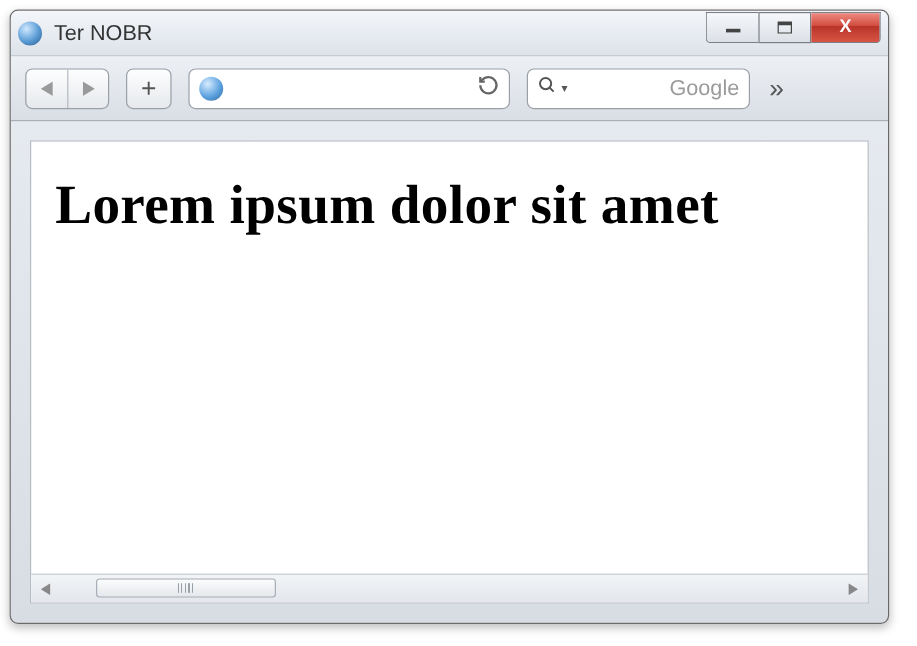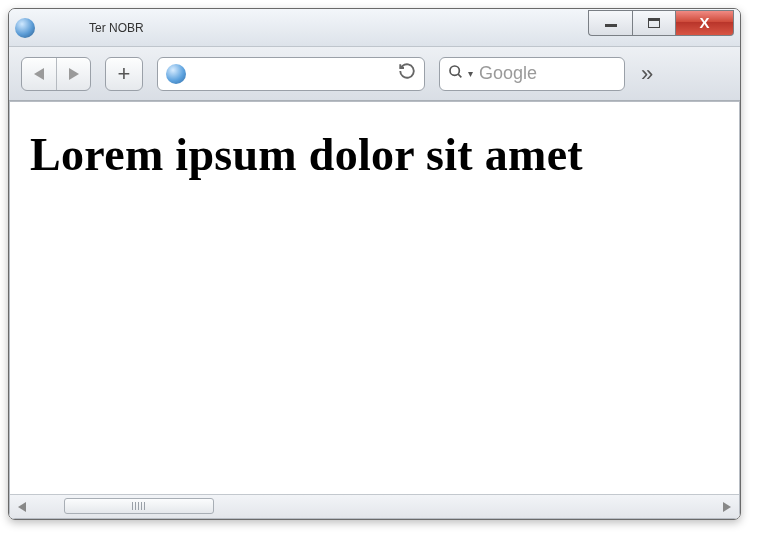--- a/index.html
+++ b/index.html
@@ -31,24 +31,23 @@
     padding: 0 6px;
     border-bottom: 1px solid #bfc5cc;
   }
   .app-icon {
     width: 20px; height: 20px;
     border-radius: 50%;
     background: radial-gradient(circle at 35% 30%, #cfe8ff, #5a9bd5 55%, #2a5a8a);
     margin-right: 10px;
   }
   .title-text {
-    font-size: 12px;
+    font-size: 18px;
     color: #333;
     flex: 1;
-    margin-left: 44px;
   }
   .win-controls {
     display: flex;
     gap: 0;
     height: 26px;
     margin-top: -10px;
   }
   .win-btn {
     width: 44px;
     height: 26px;
@@ -163,32 +162,33 @@
     color: #555;
     margin-left: -2px;
   }
   .search-input {
     border: none;
     outline: none;
     font-size: 18px;
     color: #c2410c;
     width: 100%;
     background: transparent;
+    text-align: right;
   }
   .search-input::placeholder { color: #9a9a9a; }
   .chevrons {
     font-size: 22px;
     color: #555;
     margin-left: 2px;
   }
 
   .content-wrap {
     flex: 1;
     border: 1px solid #b7bcc3;
-    margin: 0;
+    margin: 16px;
     background: #fff;
     overflow: hidden;
     position: relative;
   }
   .content {
     padding: 26px 16px 16px 20px;
     font-family: "Times New Roman", Times, serif;
     color: #000;
     height: calc(100% - 24px);
     overflow: hidden;

